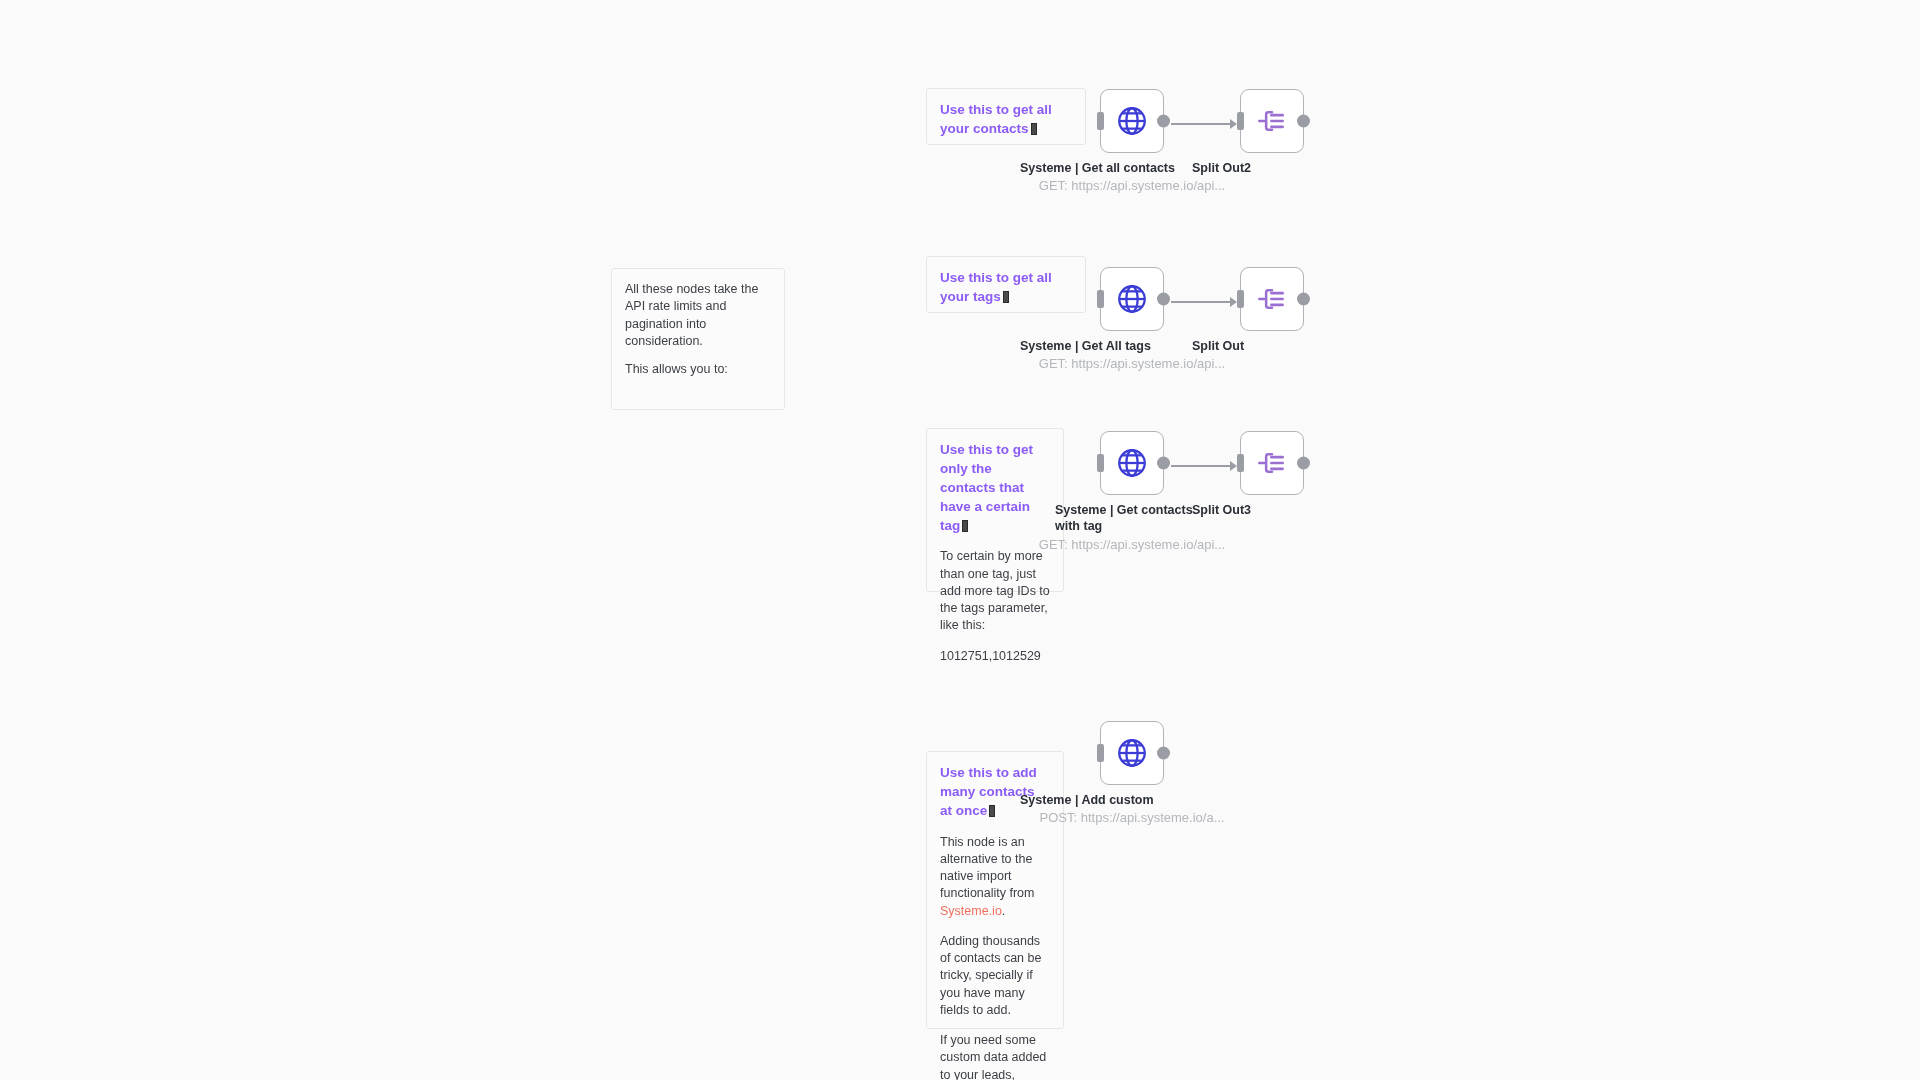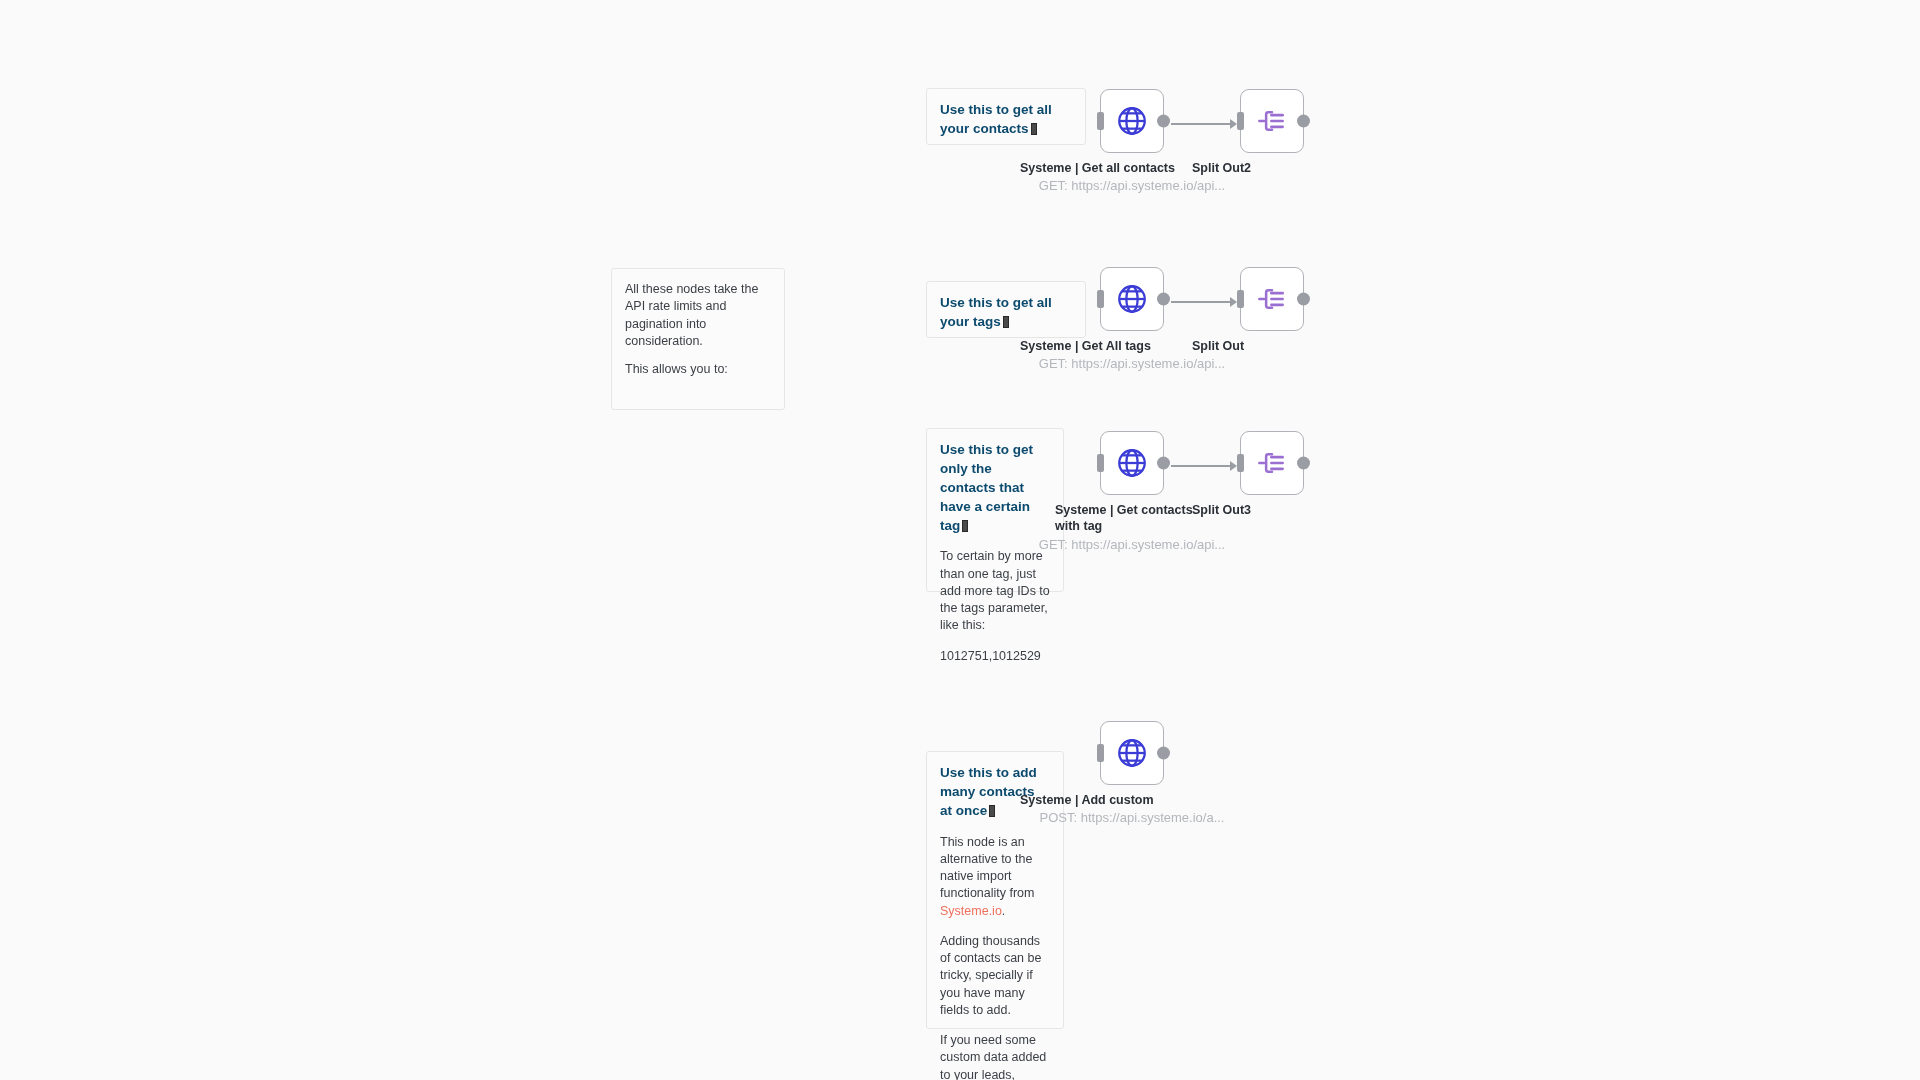--- a/index.html
+++ b/index.html
@@ -18,21 +18,21 @@
     border: 1px solid #e6e6e6;
     border-radius: 3px;
     padding: 12px 13px;
     color: #3b3f45;
     font-size: 12.5px;
     line-height: 1.38;
   }
   .sticky .s-title {
     font-weight: bold;
     font-size: 13.5px;
-    color: #0c4a6e;
+    color: #8b5cf6;
     line-height: 1.4;
   }
   .sticky p { margin-top: 13px; }
   .sticky p.tight { margin-top: 11px; }
   .sticky ul { margin-top: 6px; padding-left: 17px; }
   .sticky li { margin-bottom: 4px; }
   .sticky .link { color: #ef6f5c; }
   .sticky .mono-ids { color: #3b3f45; }
   .tofu {
     display: inline-block;
@@ -137,21 +137,21 @@
       <line x1="11.5" y1="16.4" x2="20" y2="16.4"></line>
     </svg>
   </div>
   <div class="node-label" style="left:1192px; top:161px; width:160px;">Split Out2</div>
 
   <div class="sticky" style="left:611px; top:268px; width:174px; height:142px;">
     <div style="margin-top:0;">All these nodes take the API rate limits and pagination into consideration.</div>
     <p class="tight">This allows you to:</p>
   </div>
 
-  <div class="sticky" style="left:926px; top:281px; width:160px; height:57px;">
+  <div class="sticky" style="left:926px; top:256px; width:160px; height:57px;">
     <div class="s-title"><span>Use this to get all your tags</span><span class="tofu"></span></div>
   </div>
 
   <div class="node" style="left:1100px; top:267px;">
     <div class="port-in"></div>
     <div class="port-out"></div>
     <svg width="34" height="34" viewBox="0 0 24 24" fill="none" stroke="#3c3cd6" stroke-width="1.6">
       <circle cx="12" cy="12" r="9"></circle>
       <ellipse cx="12" cy="12" rx="4" ry="9"></ellipse>
       <line x1="3" y1="12" x2="21" y2="12"></line>

